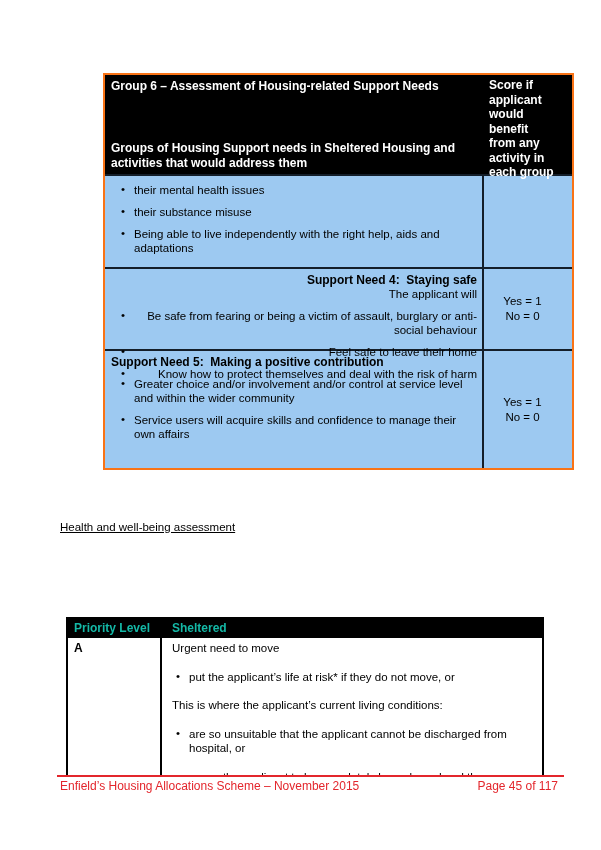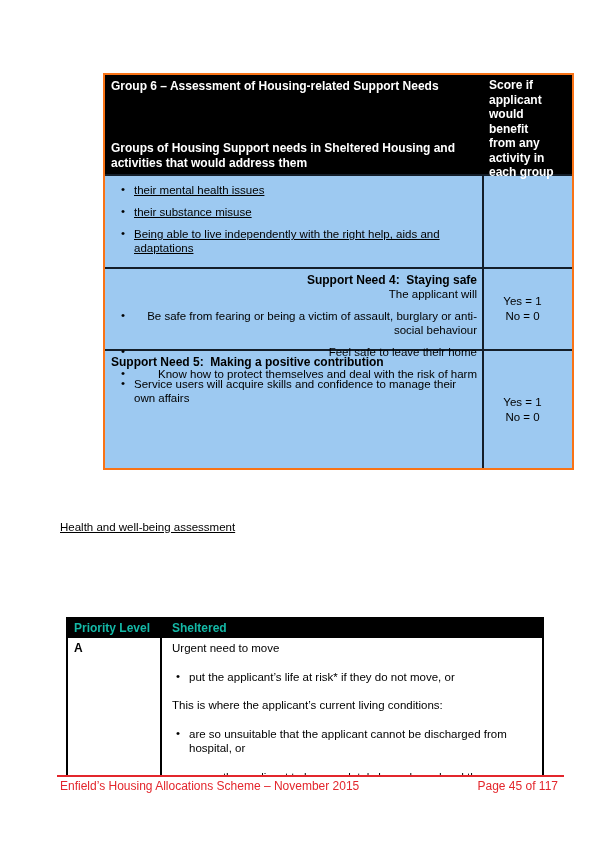--- a/index.html
+++ b/index.html
@@ -24,21 +24,21 @@
     line-height: 14px;
     margin-left: 37px;
   }
   .t1-row { display: flex; background: var(--cell-blue, #9dc9f1); }
   .t1-row + .t1-row { border-top: 2px solid #141e29; }
   .t1-main  { width: 377px; padding: 4px 5px 4px 6px; }
   .t1-score { flex: 1; border-left: 2px solid #141e29; padding: 3px 16px 3px 5px; }
   .t1-header { background: var(--header-bg, #000); color: #fff; height: 99px; font-weight: bold; font-size: 12px; line-height: 14.5px; }
   .t1-header .t1-main { display: flex; flex-direction: column; justify-content: space-between; }
   .t1-header .t1-score { border-left-color: #000; }
-  .r1 { height: 93px; text-decoration: underline; }
+  .r1 { height: 93px; }
   .r2 { height: 82px; text-align: right; }
   .r3 { height: 119px; }
   .sn-title { font-weight: bold; font-size: 12px; white-space: pre-wrap; }
   .bullet { position: relative; padding-left: 23px; }
   .bullet::before { content: "\2022"; position: absolute; left: 10px; top: -1px; }
   .r1 .t1-main { padding-top: 7px; }
   .bullet + .bullet, .sn-bullets .bullet { margin-top: 8px; }
   .score-center { display: flex; flex-direction: column; justify-content: center; align-items: center; height: 100%; line-height: 15px; }
 
   
@@ -135,20 +135,21 @@
           <span>Yes = 1</span>
           <span>No = 0</span>
         </div>
       </div>
     </div>
 
     <div class="t1-row r3">
       <div class="t1-main">
         <div class="sn-title">Support Need 5:  Making a positive contribution</div>
         <div class="sn-bullets">
+          <div class="bullet">Greater choice and/or involvement and/or control at service level and within the wider community</div>
           <div class="bullet">Service users will acquire skills and confidence to manage their own affairs</div>
         </div>
       </div>
       <div class="t1-score">
         <div class="score-center">
           <span>Yes = 1</span>
           <span>No = 0</span>
         </div>
       </div>
     </div>

